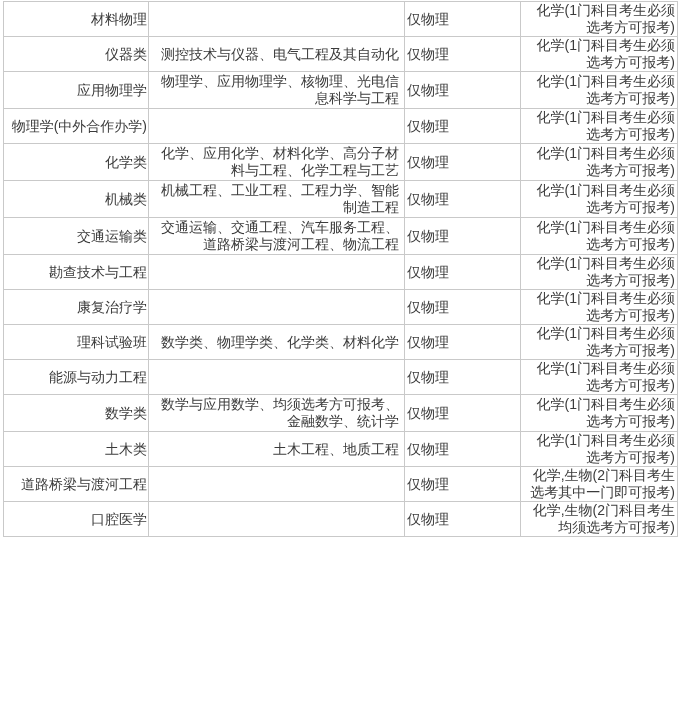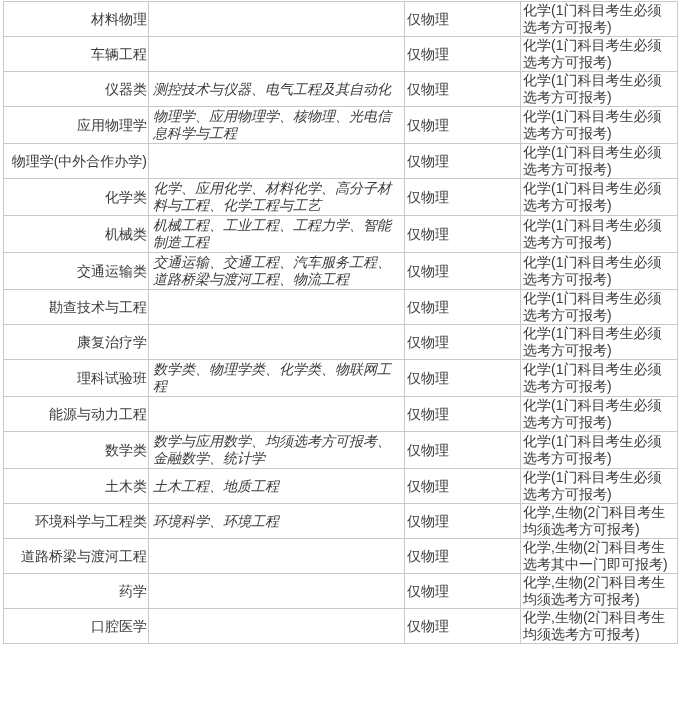--- a/index.html
+++ b/index.html
@@ -30,56 +30,48 @@
     color: #3b3b3b;
     vertical-align: middle;
     overflow: hidden;
     line-height: 17px;
   }
   td.c-major {
     text-align: right;
     padding: 0 1px;
   }
   td.c-sub {
-    text-align: left;
+    text-align: right;
     padding: 1px 5px 1px 4px;
-    font-style: italic;
   }
   td.c-req {
     text-align: left;
     padding: 0 2px;
   }
   td.c-extra {
-    text-align: left;
+    text-align: right;
     white-space: pre-line;
     line-height: 16px;
     padding: 0 2px;
   }
 </style>
 </head>
 <body>
 
 <div class="table-wrap">
   <table class="req-table">
     <colgroup>
       <col style="width:145px">
       <col style="width:256px">
       <col style="width:116px">
       <col style="width:157px">
     </colgroup>
     <tbody>
         <tr>
     <td class="c-major">材料物理</td>
-    <td class="c-sub"></td>
-    <td class="c-req">仅物理</td>
-    <td class="c-extra">化学(1门科目考生必须
-选考方可报考)</td>
-  </tr>
-        <tr>
-    <td class="c-major">车辆工程</td>
     <td class="c-sub"></td>
     <td class="c-req">仅物理</td>
     <td class="c-extra">化学(1门科目考生必须
 选考方可报考)</td>
   </tr>
         <tr>
     <td class="c-major">仪器类</td>
     <td class="c-sub">测控技术与仪器、电气工程及其自动化</td>
     <td class="c-req">仅物理</td>
     <td class="c-extra">化学(1门科目考生必须
@@ -129,21 +121,21 @@
   </tr>
         <tr>
     <td class="c-major">康复治疗学</td>
     <td class="c-sub"></td>
     <td class="c-req">仅物理</td>
     <td class="c-extra">化学(1门科目考生必须
 选考方可报考)</td>
   </tr>
         <tr>
     <td class="c-major">理科试验班</td>
-    <td class="c-sub">数学类、物理学类、化学类、物联网工程</td>
+    <td class="c-sub">数学类、物理学类、化学类、材料化学</td>
     <td class="c-req">仅物理</td>
     <td class="c-extra">化学(1门科目考生必须
 选考方可报考)</td>
   </tr>
         <tr>
     <td class="c-major">能源与动力工程</td>
     <td class="c-sub"></td>
     <td class="c-req">仅物理</td>
     <td class="c-extra">化学(1门科目考生必须
 选考方可报考)</td>
@@ -156,39 +148,25 @@
 选考方可报考)</td>
   </tr>
         <tr>
     <td class="c-major">土木类</td>
     <td class="c-sub">土木工程、地质工程</td>
     <td class="c-req">仅物理</td>
     <td class="c-extra">化学(1门科目考生必须
 选考方可报考)</td>
   </tr>
         <tr>
-    <td class="c-major">环境科学与工程类</td>
-    <td class="c-sub">环境科学、环境工程</td>
-    <td class="c-req">仅物理</td>
-    <td class="c-extra">化学,生物(2门科目考生
-均须选考方可报考)</td>
-  </tr>
-        <tr>
     <td class="c-major">道路桥梁与渡河工程</td>
     <td class="c-sub"></td>
     <td class="c-req">仅物理</td>
     <td class="c-extra">化学,生物(2门科目考生
 选考其中一门即可报考)</td>
-  </tr>
-        <tr>
-    <td class="c-major">药学</td>
-    <td class="c-sub"></td>
-    <td class="c-req">仅物理</td>
-    <td class="c-extra">化学,生物(2门科目考生
-均须选考方可报考)</td>
   </tr>
         <tr>
     <td class="c-major">口腔医学</td>
     <td class="c-sub"></td>
     <td class="c-req">仅物理</td>
     <td class="c-extra">化学,生物(2门科目考生
 均须选考方可报考)</td>
   </tr>
       </tbody>
   </table>

